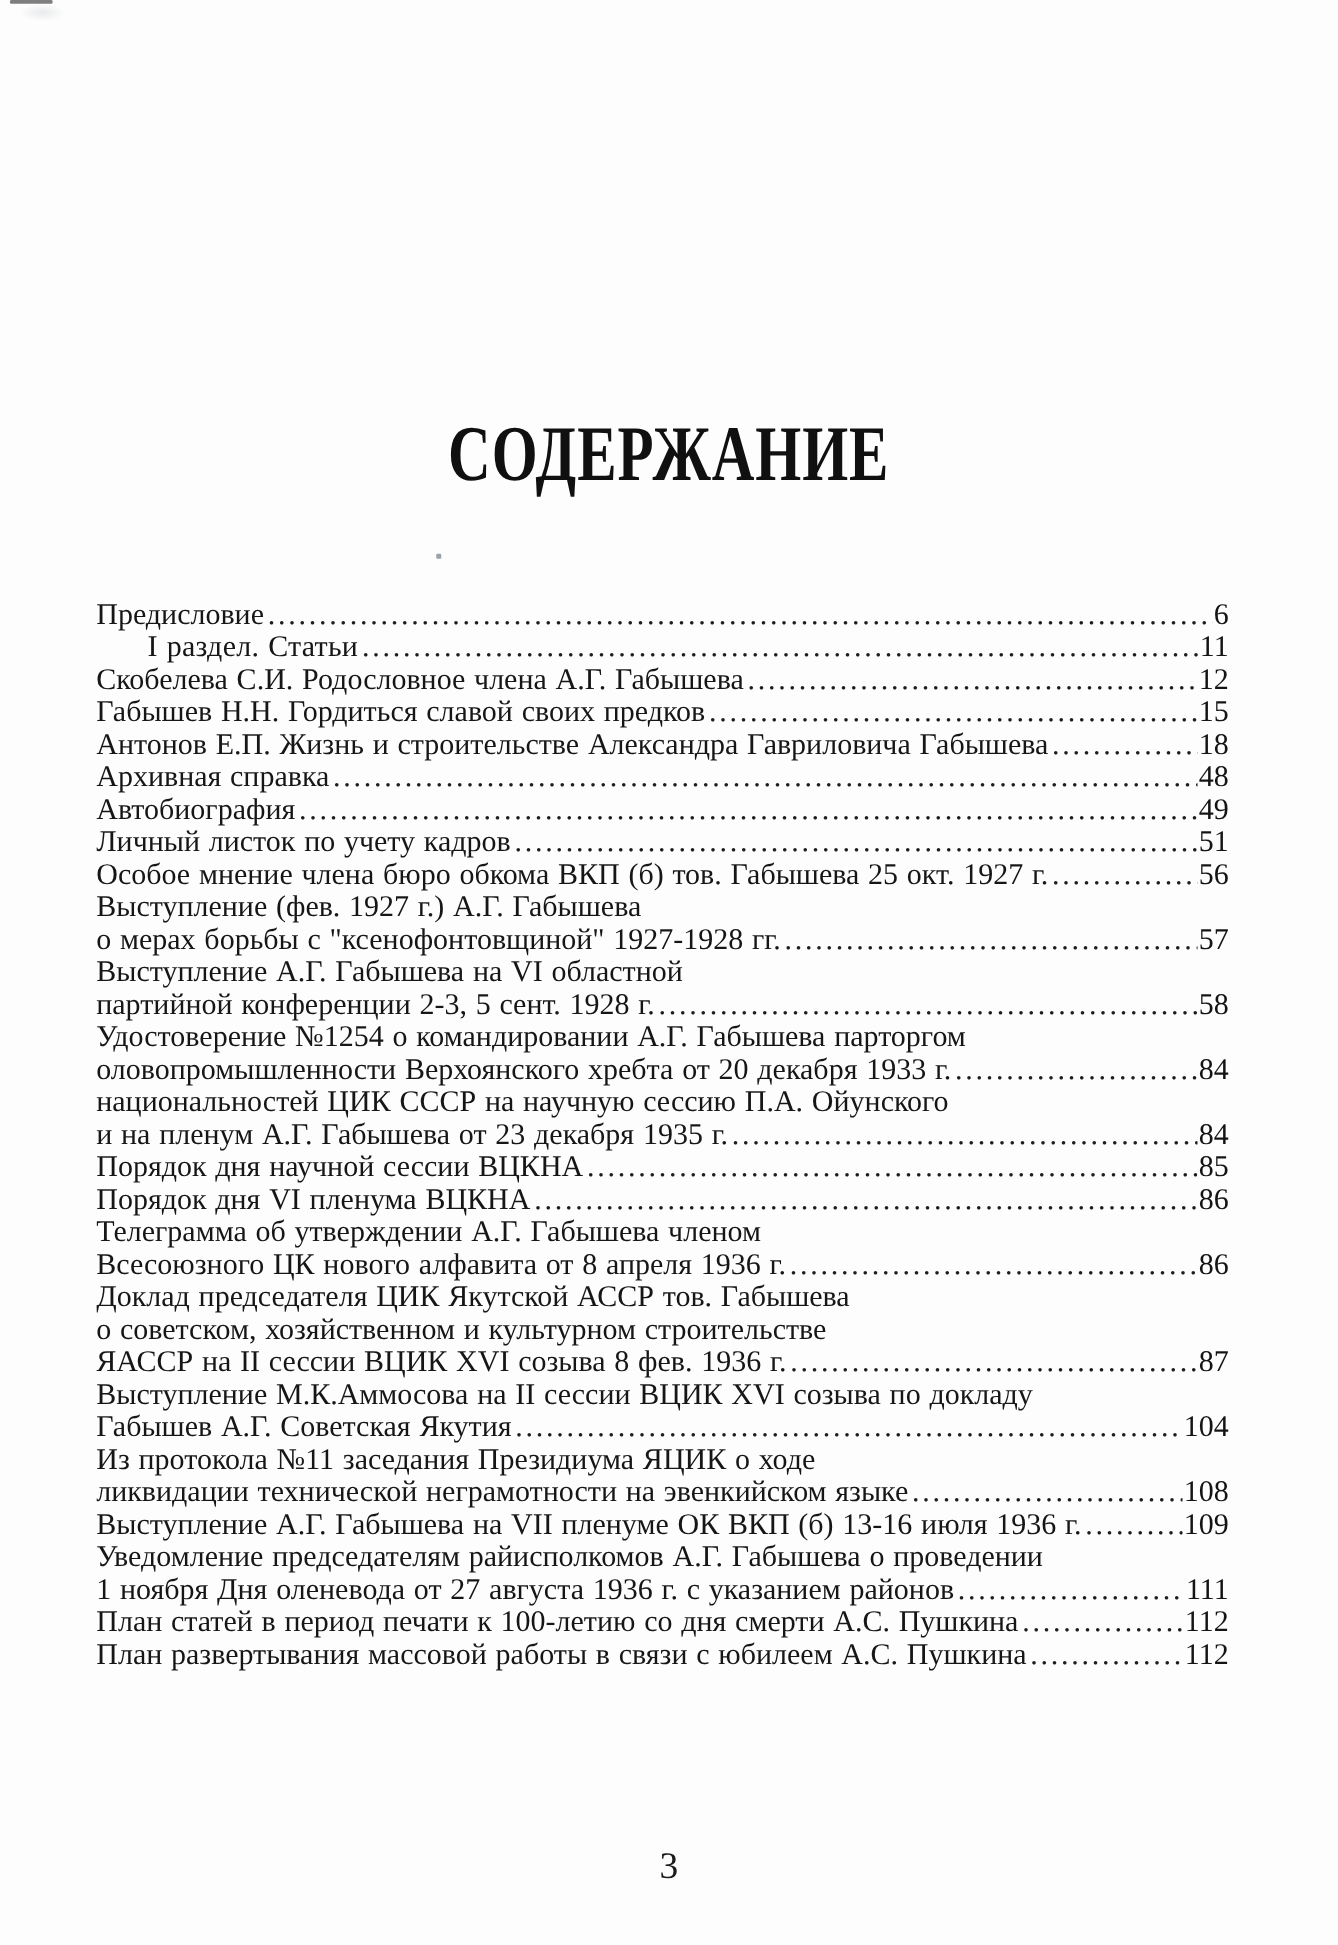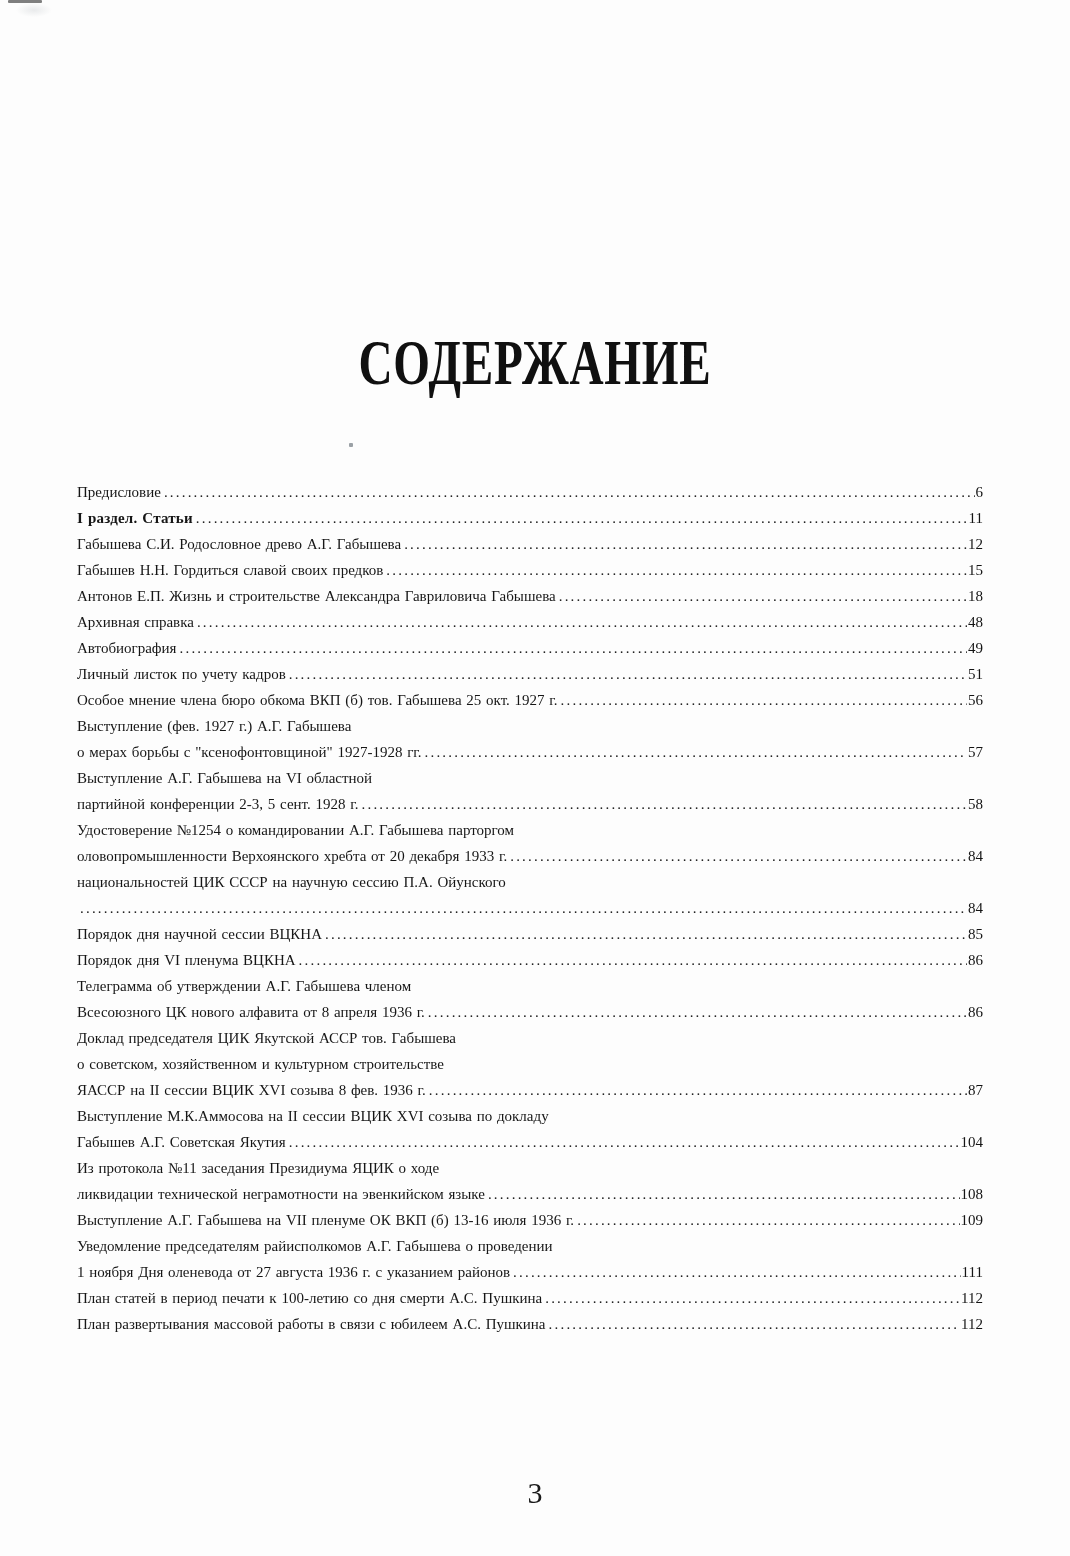--- a/index.html
+++ b/index.html
@@ -35,33 +35,34 @@
   .toc {
     position: absolute;
     left: 77px;
     right: 87px;
     top: 479px;
   }
   .toc-row {
     display: flex;
     align-items: baseline;
     height: 26px;
-    font-size: 15px;
+    font-size: 24px;
     line-height: 26px;
     white-space: nowrap;
     overflow: hidden;
     word-spacing: 1px;
   }
   .toc-row .entry-text {
     flex: 0 0 auto;
     white-space: pre;
   }
   .toc-row.bold .entry-text {
-    font-weight: 700;
+    font-weight: 400;
     letter-spacing: 0.2px;
+    margin-left: 41px;
   }
   .leader {
     flex: 1 1 auto;
     min-width: 10px;
     overflow: hidden;
     white-space: nowrap;
     margin: 0 1px 0 3px;
     letter-spacing: 2.2px;
     color: #1c1c1c;
   }
@@ -129,21 +130,21 @@
         <span class="entry-text">Предисловие</span>
         <span class="leader"></span>
         <span class="pagenum">6</span>
       </div>
       <div class="toc-row bold">
         <span class="entry-text">I раздел. Статьи</span>
         <span class="leader"></span>
         <span class="pagenum">11</span>
       </div>
       <div class="toc-row">
-        <span class="entry-text">Габышева С.И. Родословное древо А.Г. Габышева</span>
+        <span class="entry-text">Скобелева С.И. Родословное члена А.Г. Габышева</span>
         <span class="leader"></span>
         <span class="pagenum">12</span>
       </div>
       <div class="toc-row">
         <span class="entry-text">Габышев Н.Н. Гордиться славой своих предков</span>
         <span class="leader"></span>
         <span class="pagenum">15</span>
       </div>
       <div class="toc-row">
         <span class="entry-text">Антонов Е.П. Жизнь и строительстве Александра Гавриловича Габышева</span>
@@ -191,20 +192,21 @@
       </div>
       <div class="toc-row">
         <span class="entry-text">оловопромышленности Верхоянского хребта от 20 декабря 1933 г.</span>
         <span class="leader"></span>
         <span class="pagenum">84</span>
       </div>
       <div class="toc-row">
         <span class="entry-text">национальностей ЦИК СССР на научную сессию П.А. Ойунского</span>
       </div>
       <div class="toc-row">
+        <span class="entry-text">и на пленум А.Г. Габышева от 23 декабря 1935 г.</span>
         <span class="leader"></span>
         <span class="pagenum">84</span>
       </div>
       <div class="toc-row">
         <span class="entry-text">Порядок дня научной сессии ВЦКНА</span>
         <span class="leader"></span>
         <span class="pagenum">85</span>
       </div>
       <div class="toc-row">
         <span class="entry-text">Порядок дня VI пленума ВЦКНА</span>

